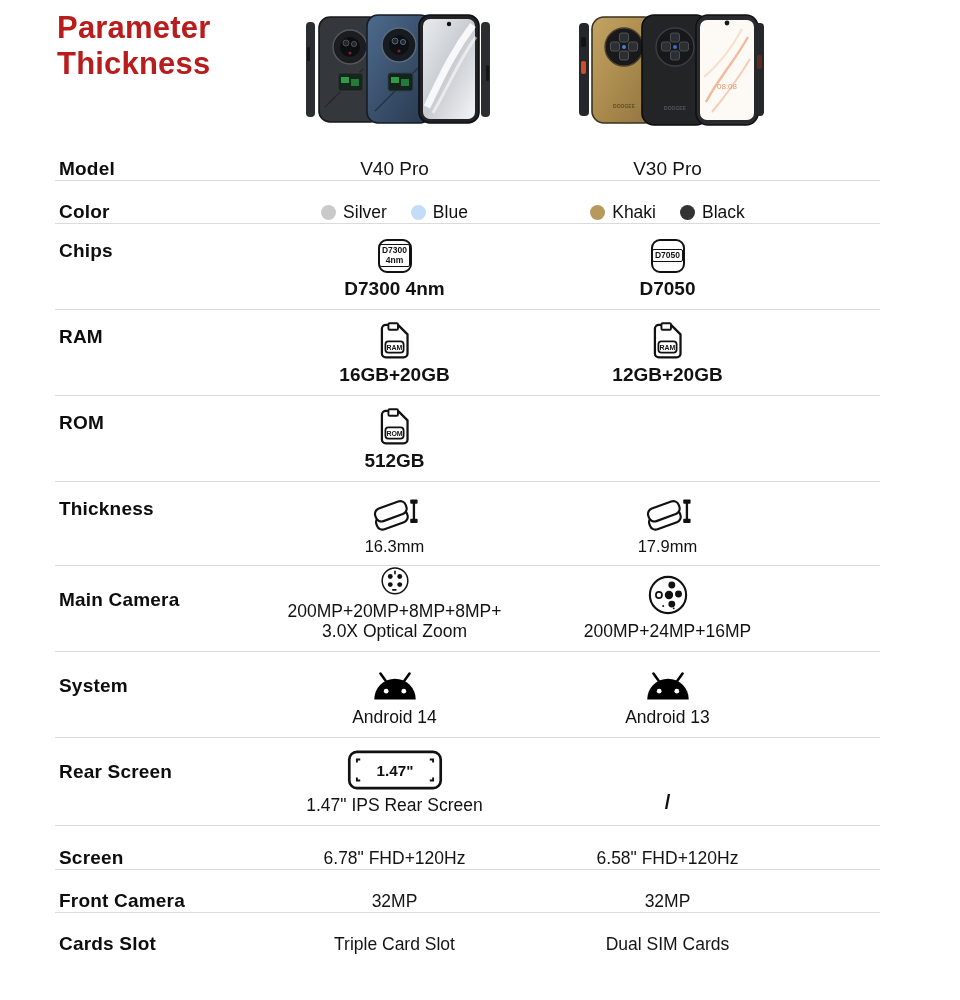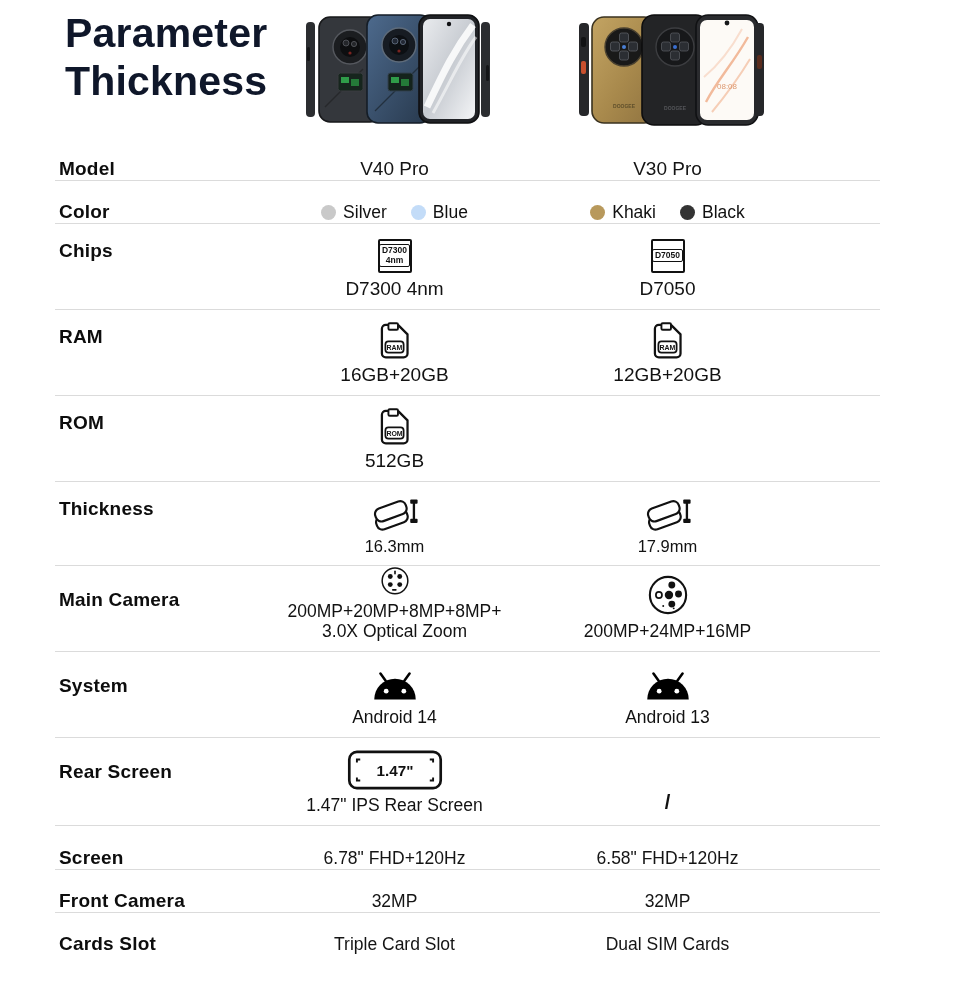--- a/index.html
+++ b/index.html
@@ -5,22 +5,22 @@
   * { margin:0; padding:0; box-sizing:border-box; }
   html,body { background:#fff; }
   body {
     width:960px; height:1000px;
     font-family:"Liberation Sans","DejaVu Sans",sans-serif;
     color:#111; overflow:hidden;
   }
   .page { position:relative; width:960px; height:1000px; background:#fff; }
 
   
-  .title { position:absolute; left:65px; top:10px; font-size:41px; line-height:1.17;
-           font-weight:800; letter-spacing:.2px; color:#0f172a; }
+  .title { position:absolute; left:57px; top:10px; font-size:31px; line-height:1.17;
+           font-weight:800; letter-spacing:.2px; color:#b91c1c; }
   .product-img { position:absolute; top:7px; width:190px; height:128px; }
   .product-img.v40 { left:303px; }
   .product-img.v30 { left:576px; }
 
   
   .spec-table { position:absolute; left:55px; top:140px; width:825px; }
   .row { display:flex; border-bottom:1px solid #dbdbdb; align-items:flex-end; }
   .row-label { width:203px; flex:0 0 203px; font-size:19px; font-weight:700;
                letter-spacing:.2px; padding-left:4px; color:#0d0d0d; }
   .cell { width:273px; flex:0 0 273px; display:flex; flex-direction:column;
@@ -30,32 +30,32 @@
   .rh-thick{height:84px}.rh-rear{height:88px}.rh-screen{height:44px}
   .rh-front{height:43px}.rh-batt{height:45px}.rh-cards{height:42px;border-bottom:none}
 
   .icon-row { align-items:stretch; }
   .icon-row .row-label { padding-top:16px; }
   .icon-row.deep-label .row-label { padding-top:23px; }
   .icon-row .cell { justify-content:flex-end; padding-bottom:9px; gap:5px; }
 
   .value { font-size:17.5px; color:#141414; }
   .value-md { font-size:19px; font-weight:500; color:#141414; }
-  .caption { font-size:19px; color:#121212; line-height:1.18; }
+  .caption { font-size:19px; color:#121212; line-height:1.18;font-weight:bold; }
   .caption-sm { font-size:16.5px; color:#121212; }
   .caption-cam { font-size:17.5px; color:#121212; line-height:1.18; }
   .slash { font-size:20px; font-weight:600; padding-bottom:2px; }
 
   
   .swatch-wrap { flex-direction:row !important; gap:24px; }
   .swatch { display:flex; align-items:center; gap:7px; font-size:17.5px; }
   .dot { width:15px; height:15px; border-radius:50%; display:inline-block; }
 
   
-  .chip-icon { width:34px; height:34px; border:2.2px solid #111; border-radius:2px;
+  .chip-icon { width:34px; height:34px; border:2.2px solid #111; border-radius:9px;
                display:flex; align-items:center; justify-content:center; background:#fff; }
   .chip-inner { border:1.2px solid #111; border-radius:2px; padding:1px 2px;
                 font-size:8.5px; font-weight:700; line-height:1.15; text-align:center;
                 display:flex; flex-direction:column; }
   svg text { font-family:"Liberation Sans","DejaVu Sans",sans-serif; }
 </style>
 </head>
 <body>
 
 <div class="page">

